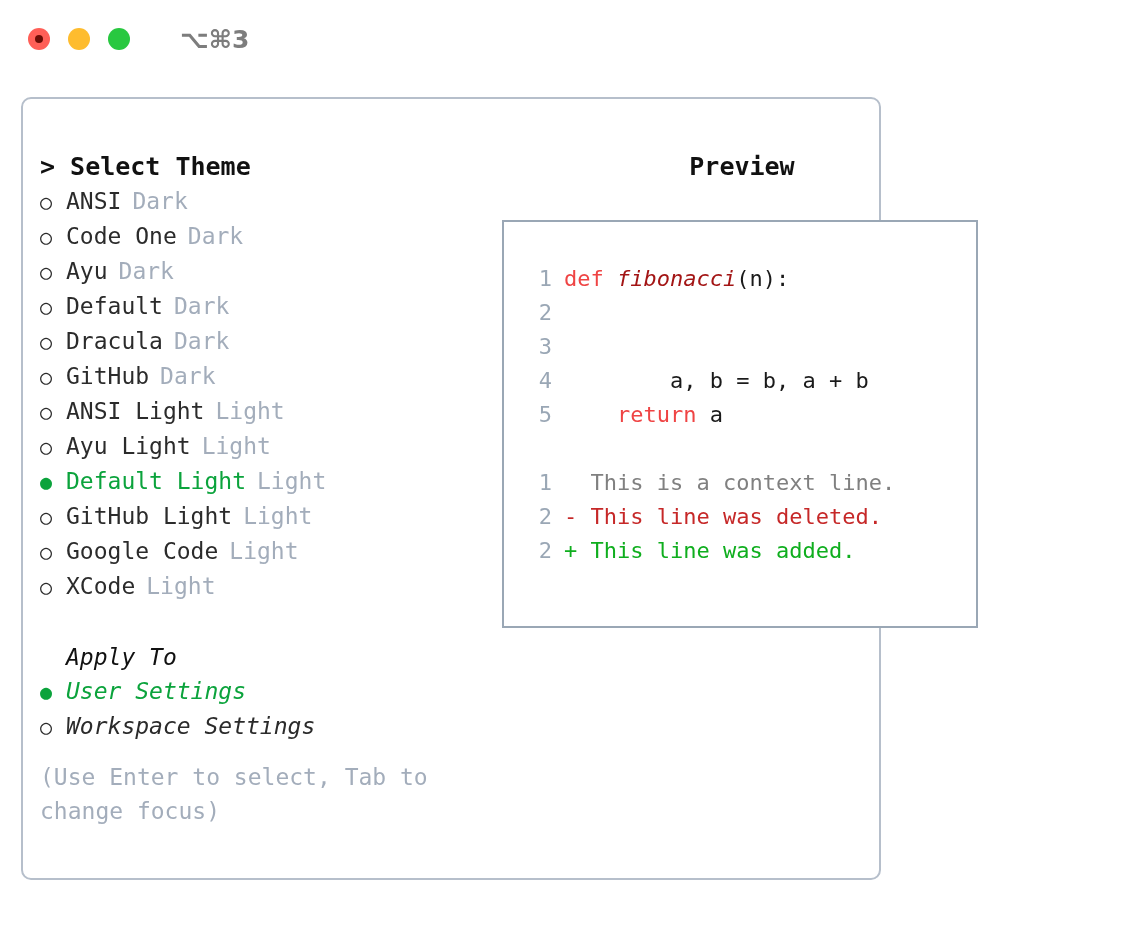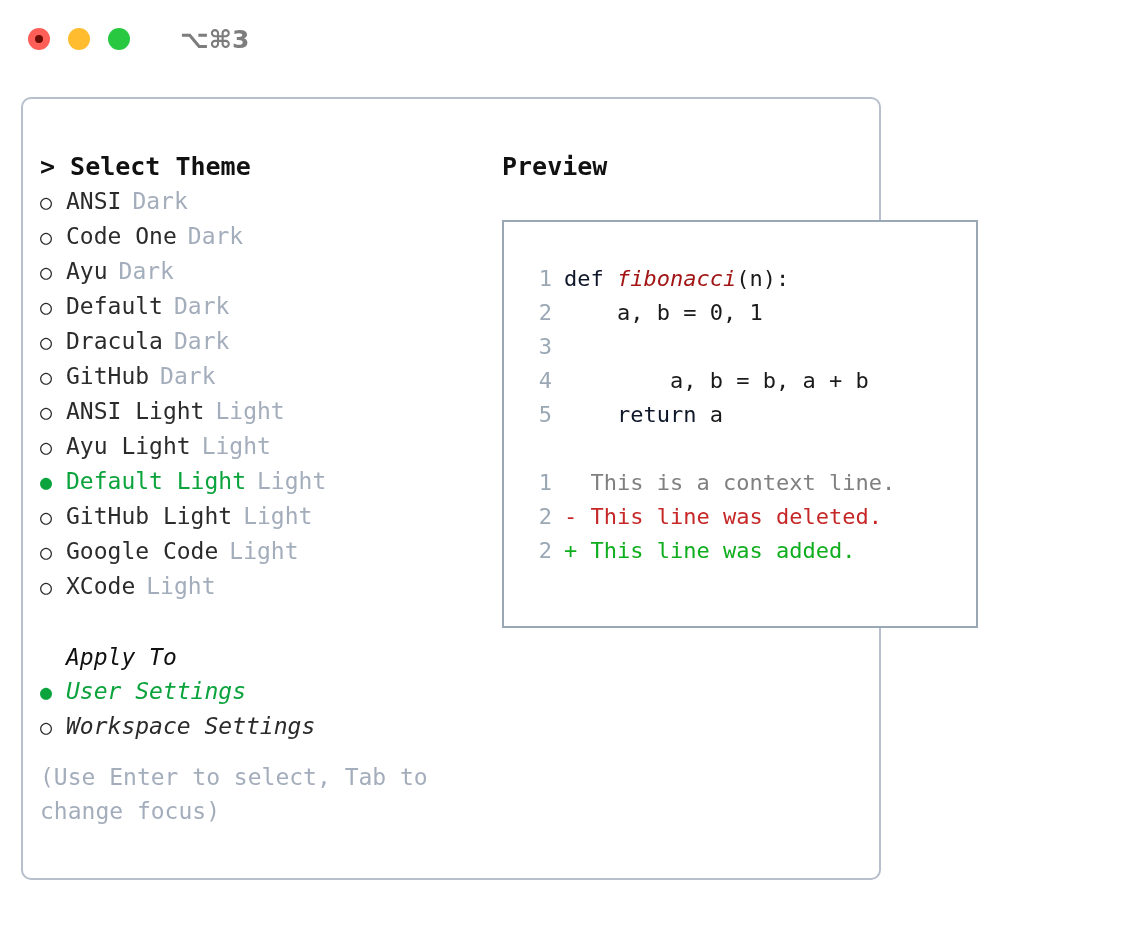--- a/index.html
+++ b/index.html
@@ -146,20 +146,21 @@
     position: absolute;
     left: 479px;
     top: 51px;
     width: 480px;
   }
   .preview-title {
     font-size: 25px;
     font-weight: bold;
     color: #111111;
     line-height: 34px;
+    text-align: center;
   }
   .code-panel {
     margin-top: 36px;
     width: 476px;
     height: 408px;
     border: 2px solid #9aa7b5;
     box-sizing: border-box;
     background: #ffffff;
     padding: 40px 0 0 14px;
   }
@@ -171,21 +172,21 @@
     white-space: pre;
   }
   .lineno {
     width: 34px;
     flex: 0 0 34px;
     text-align: right;
     color: #9aa7b5;
     margin-right: 12px;
   }
   .code-text { white-space: pre; }
-  .kw   { color: #0f172a; }
+  .kw   { color: #ef4444; }
   .fn   { color: #a31515; font-style: italic; }
   .plain{ color: #1a1a1a; }
   .ctx  { color: #808080; }
   .del  { color: #c62828; }
   .add  { color: #0fae1e; }
   .spacer-line { height: 34px; }
 </style>
 </head>
 <body>
 
@@ -229,21 +230,21 @@
         </div>
 
         <div class="hint">(Use Enter to select, Tab to change focus)</div>
       </div>
 
       <div class="right-col">
         <div class="preview-title">Preview</div>
         <div class="code-panel">
           <div id="code-block">
               <div class="code-line"><span class="lineno">1</span><span class="code-text"><span class="kw">def </span><span class="fn">fibonacci</span><span class="plain">(n):</span></span></div>
-              <div class="code-line"><span class="lineno">2</span><span class="code-text"><span class="plain">    a, b = 0, 1</span></span></div>
+              <div class="code-line"><span class="lineno">2</span></div>
               <div class="code-line"><span class="lineno">3</span></div>
               <div class="code-line"><span class="lineno">4</span><span class="code-text"><span class="plain">        a, b = b, a + b</span></span></div>
               <div class="code-line"><span class="lineno">5</span><span class="code-text"><span class="plain">    </span><span class="kw">return</span><span class="plain"> a</span></span></div>
             </div>
           <div class="spacer-line"></div>
           <div id="diff-block">
               <div class="code-line"><span class="lineno">1</span><span class="ctx"> </span><span class="ctx code-text"> This is a context line.</span></div>
               <div class="code-line"><span class="lineno">2</span><span class="del">-</span><span class="del code-text"> This line was deleted.</span></div>
               <div class="code-line"><span class="lineno">2</span><span class="add">+</span><span class="add code-text"> This line was added.</span></div>
             </div>

